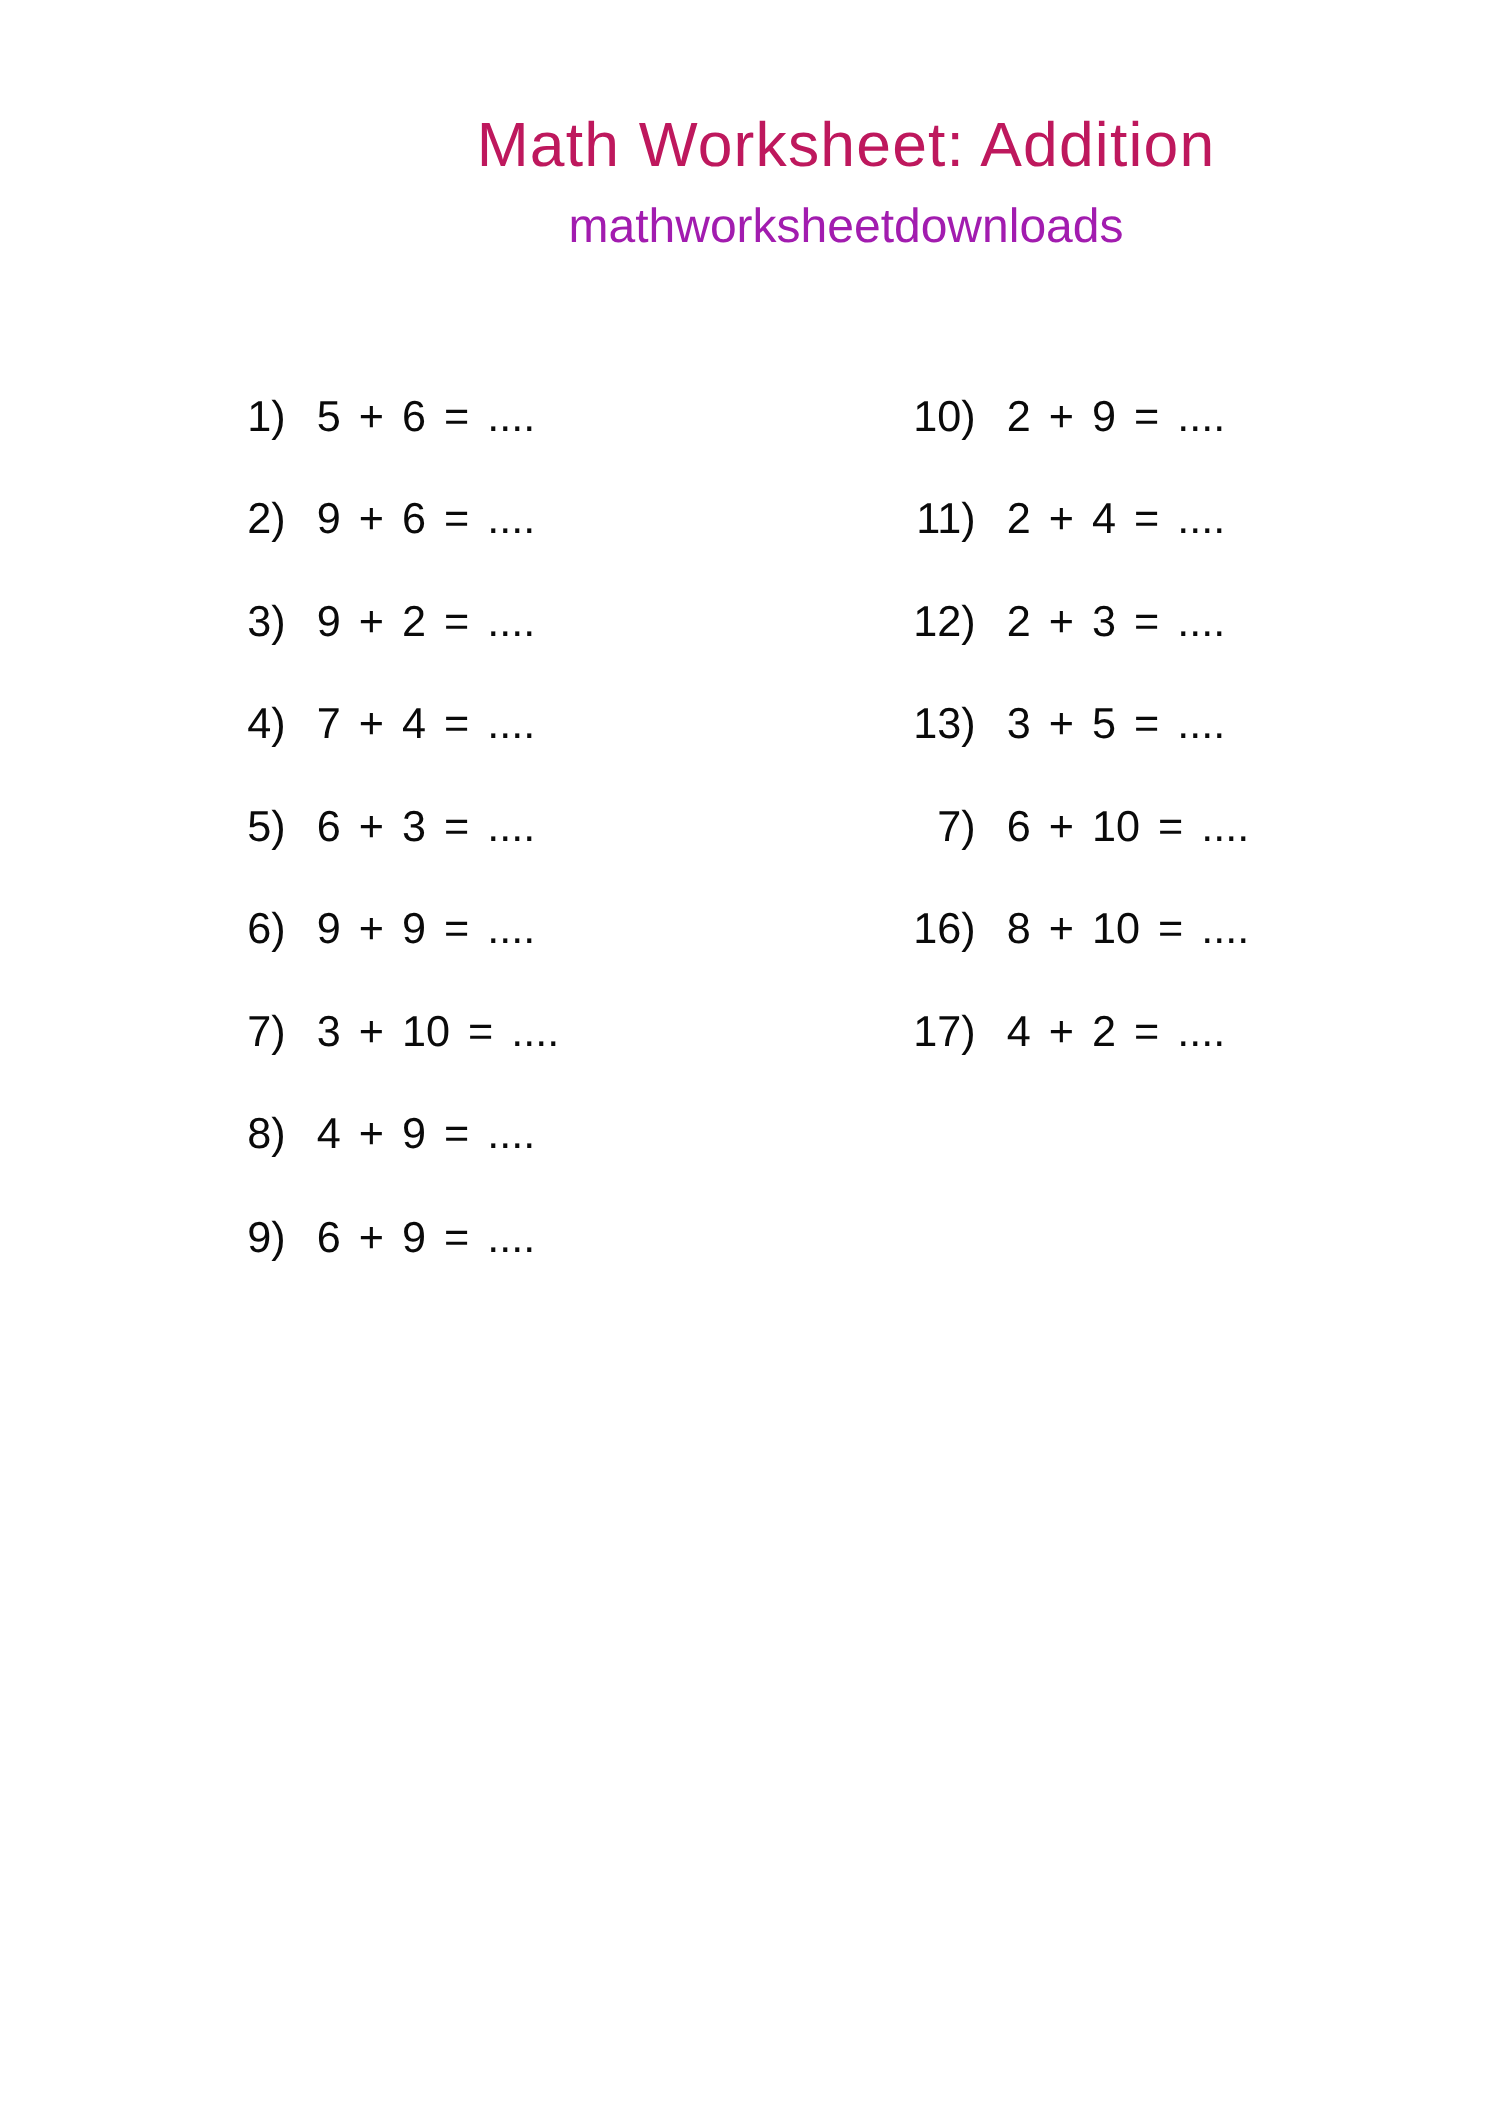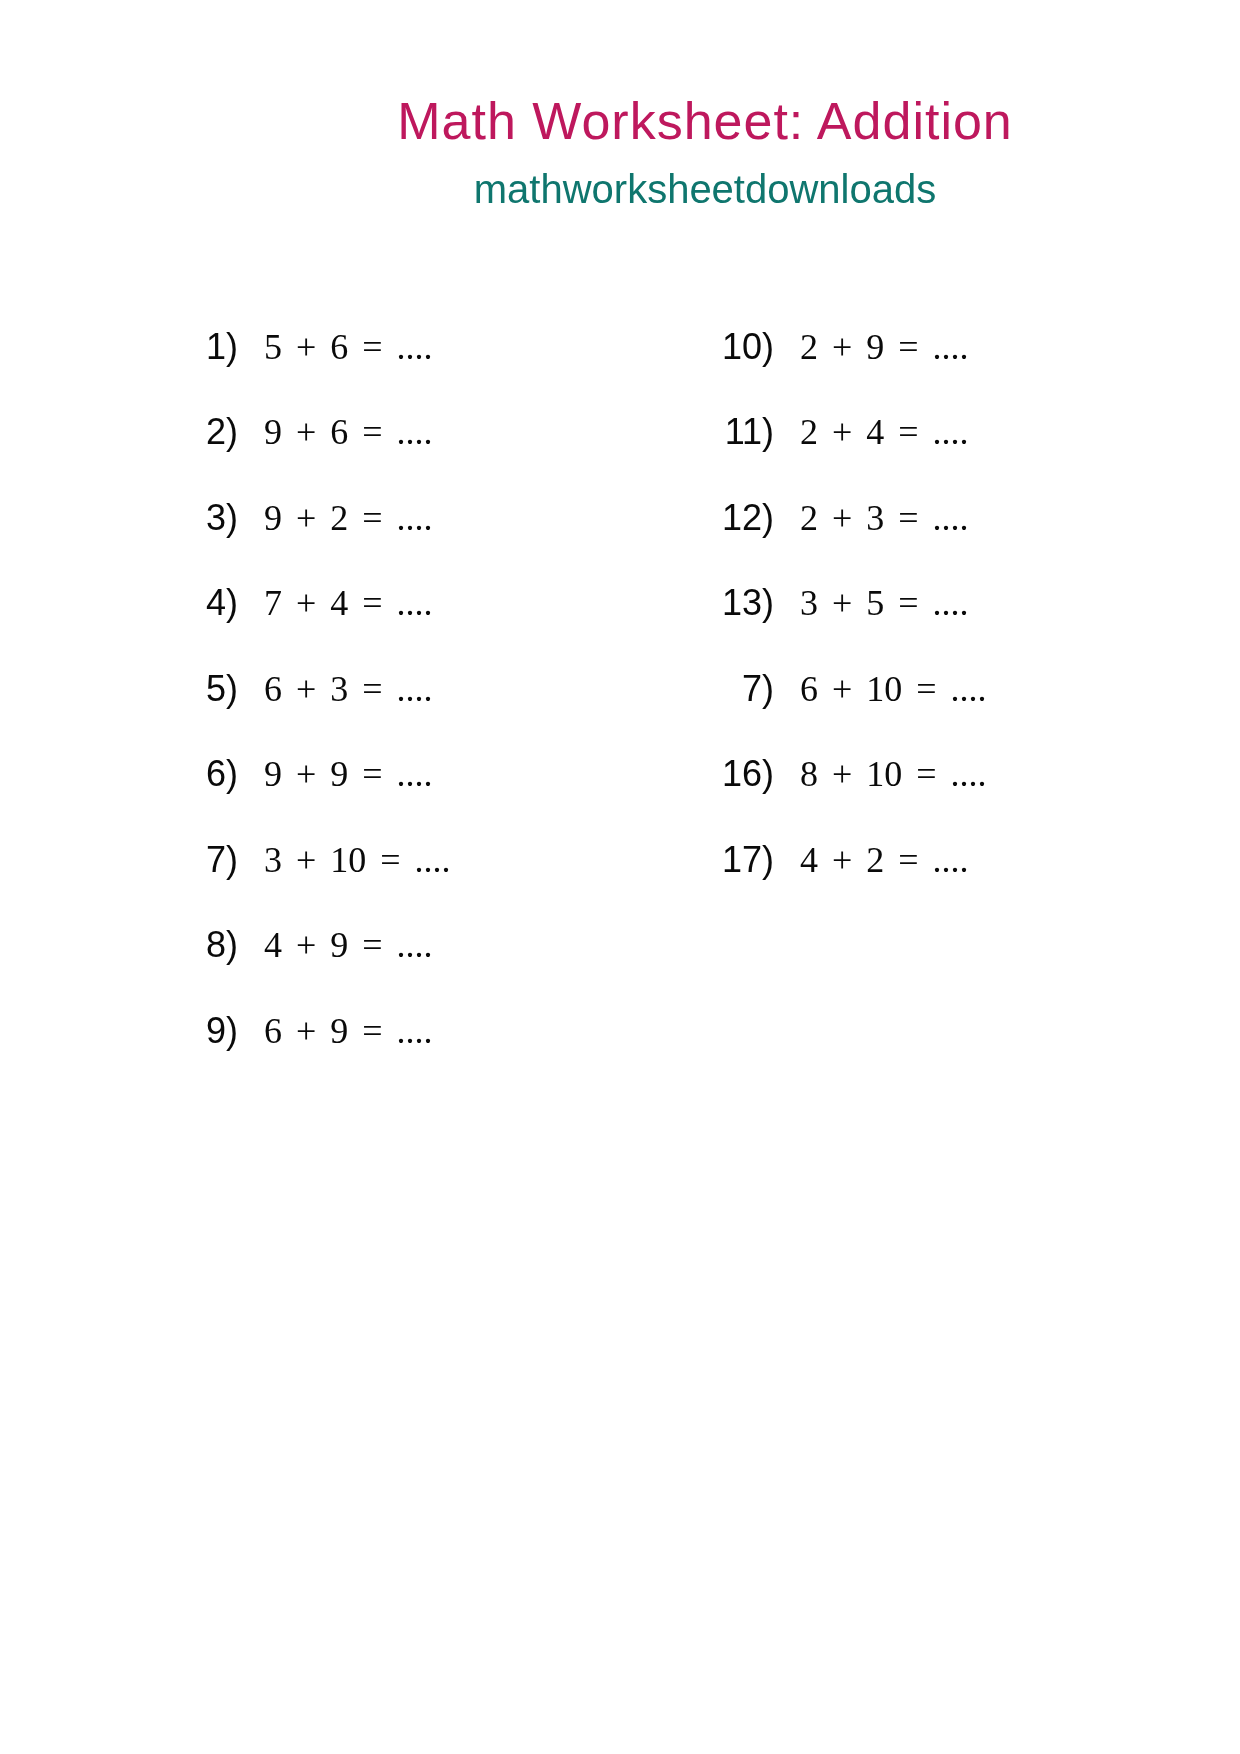--- a/index.html
+++ b/index.html
@@ -31,52 +31,51 @@
     letter-spacing: 1px;
     line-height: 1.15;
     color: #be185d;
     white-space: nowrap;
   }
   .subtitle {
     margin-top: 14px;
     font-size: 40px;
     font-weight: 400;
     line-height: 1.15;
-    color: #0f766e;
+    color: #a21caf;
     white-space: nowrap;
   }
   .problems {
     position: absolute;
     top: 304px;
     left: 0;
     width: 100%;
   }
   .col {
     position: absolute;
     top: 0;
   }
   .col-left  { left: 150px; width: 460px; }
-  .col-right { left: 609px; width: 560px; }
+  .col-right { left: 648px; width: 560px; }
   .row {
     display: flex;
     align-items: center;
     height: 85.5px;
     font-size: 36px;
     white-space: nowrap;
   }
   .no {
     display: inline-block;
     text-align: right;
     margin-right: 26px;
   }
   .col-left  .no { width: 88px; }
   .col-right .no { width: 165px; }
   .expr {
     word-spacing: 5px;
-    font-family: Liberation Serif, serif;
   }
 </style>
 </head>
 <body>
 
 <div class="page">
 
   <div class="header">
     <div class="title">Math Worksheet: Addition</div>
     <div class="subtitle">mathworksheetdownloads</div>

